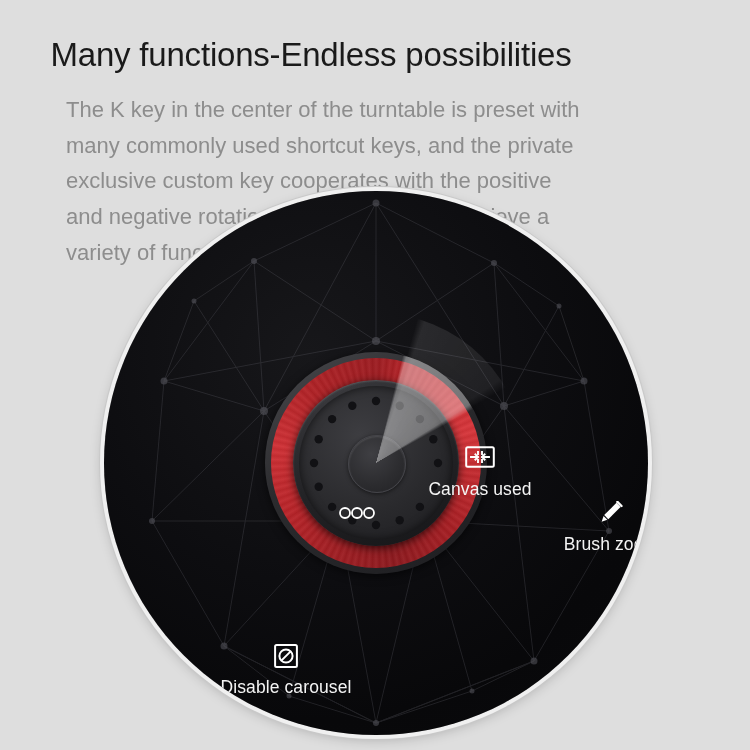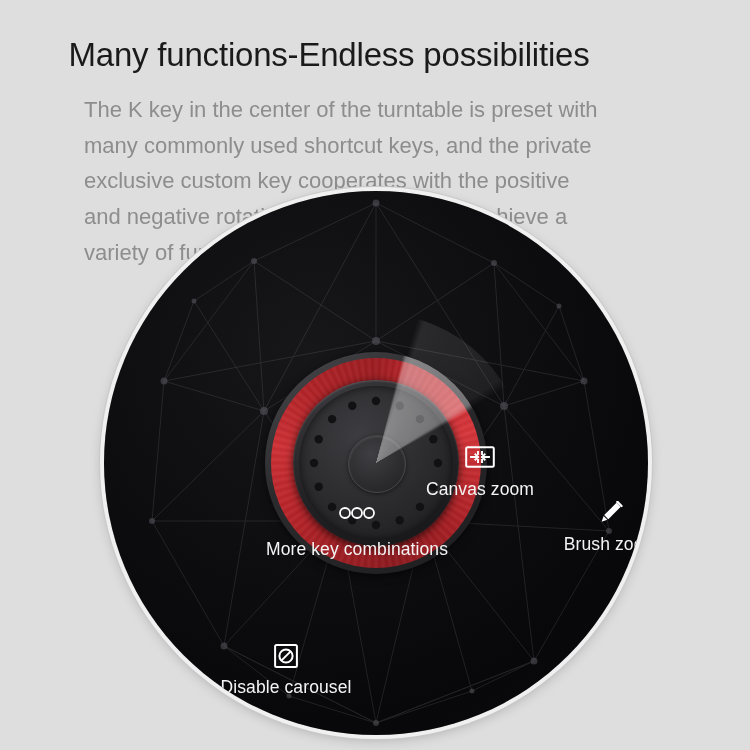--- a/index.html
+++ b/index.html
@@ -7,21 +7,21 @@
     width: 750px; height: 750px;
     overflow: hidden;
   }
   body {
     background: #dedede;
     font-family: "Liberation Sans", sans-serif;
     position: relative;
   }
 
   
-  #header { position: absolute; left: 0; top: 0; width: 622px; margin-left: 18px; }
+  #header { position: absolute; left: 0; top: 0; width: 622px; }
   #page-title {
     margin: 0;
     padding: 36px 0 0 0;
     text-align: center;
     font-size: 33px;
     font-weight: 400;
     color: #1a1a1a;
     letter-spacing: -0.2px;
   }
   #subtitle {
@@ -252,32 +252,31 @@
 
   <div class="feature" id="feat-canvas-zoom">
     <span class="feat-icon">
       <svg width="30" height="22" viewBox="0 0 30 22" xmlns="http://www.w3.org/2000/svg">
         <rect x="1.2" y="1.2" width="27.6" height="19.6" rx="1.5" fill="none" stroke="#ffffff" stroke-width="2"></rect>
         <path d="M6 11 L13 11 M13 11 L10.4 8.4 M13 11 L10.4 13.6" stroke="#fff" stroke-width="1.9" fill="none" stroke-linecap="square"></path>
         <path d="M24 11 L17 11 M17 11 L19.6 8.4 M17 11 L19.6 13.6" stroke="#fff" stroke-width="1.9" fill="none" stroke-linecap="square"></path>
         <path d="M13 5 L13 9 M17 5 L17 9 M13 13 L13 17 M17 13 L17 17" stroke="#fff" stroke-width="1.9"></path>
       </svg>
     </span>
-    <span class="feat-label">Canvas zoom</span>
+    <span class="feat-label">Canvas used</span>
   </div>
 
   <div class="feature" id="feat-more-keys">
     <span class="feat-icon">
       <svg width="38" height="14" viewBox="0 0 38 14" xmlns="http://www.w3.org/2000/svg">
         <circle cx="7" cy="7" r="5" fill="none" stroke="#fff" stroke-width="1.8"></circle>
         <circle cx="19" cy="7" r="5" fill="none" stroke="#fff" stroke-width="1.8"></circle>
         <circle cx="31" cy="7" r="5" fill="none" stroke="#fff" stroke-width="1.8"></circle>
       </svg>
     </span>
-    <span class="feat-label">More key combinations</span>
   </div>
 
   <div class="feature" id="feat-brush-zoom">
     <span class="feat-icon">
       <svg width="24" height="25" viewBox="0 0 24 25" xmlns="http://www.w3.org/2000/svg">
         <path d="M17.5 1.8 L21.6 5.9 L9.3 18.2 L5.2 14.1 Z" fill="#ffffff"></path>
         <path d="M4.6 15.1 L8.3 18.8 L2.6 20.8 Z" fill="#ffffff"></path>
         <path d="M18.4 0.9 L22.5 5" stroke="#fff" stroke-width="2.4" stroke-linecap="round"></path>
       </svg>
     </span>

